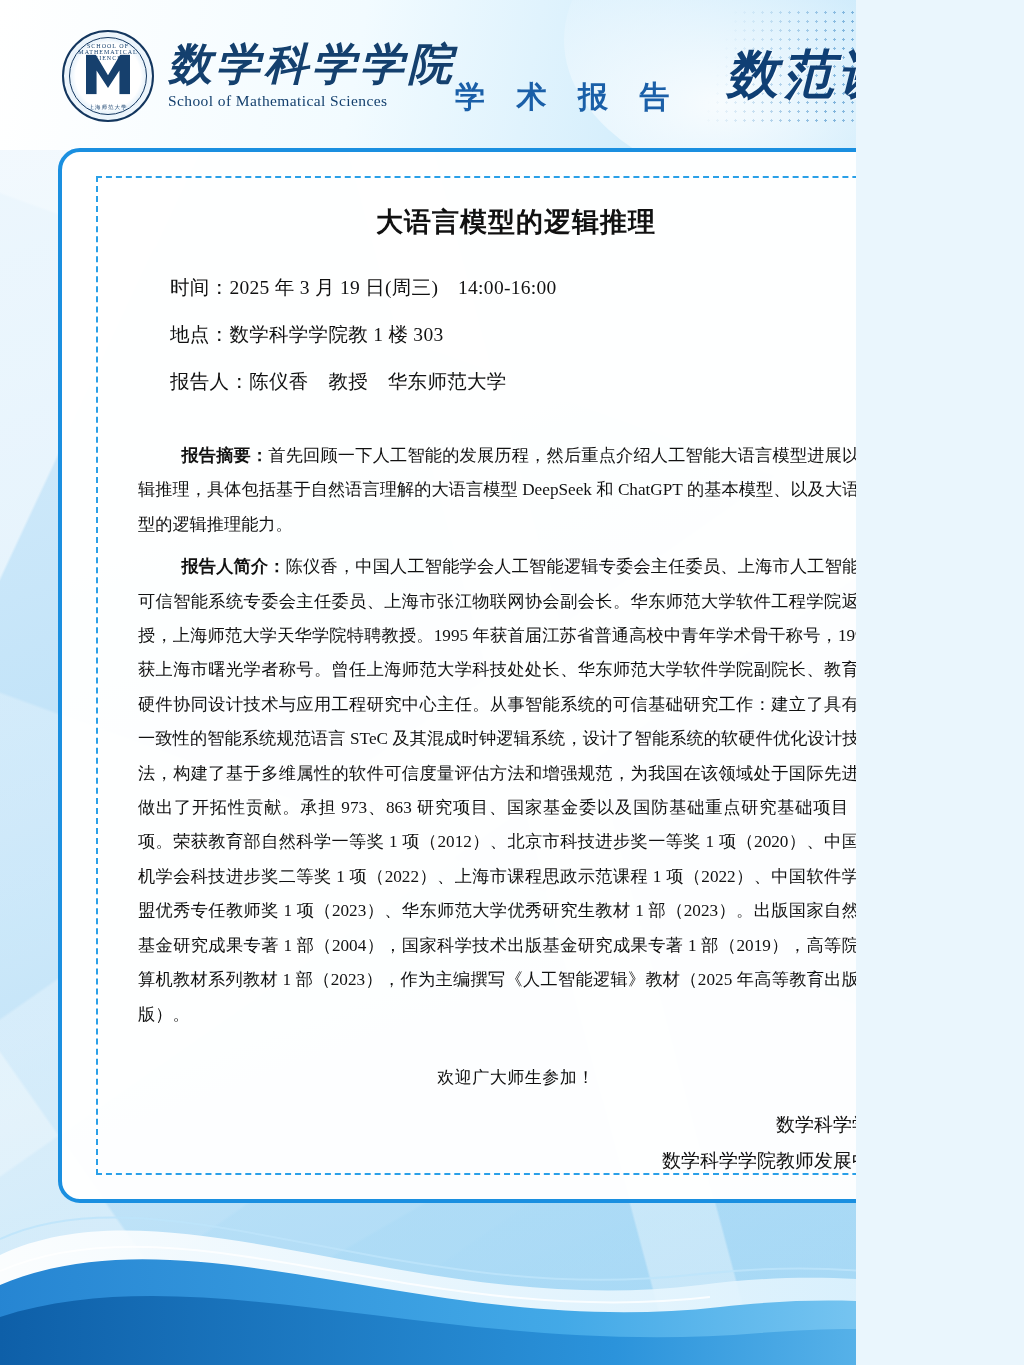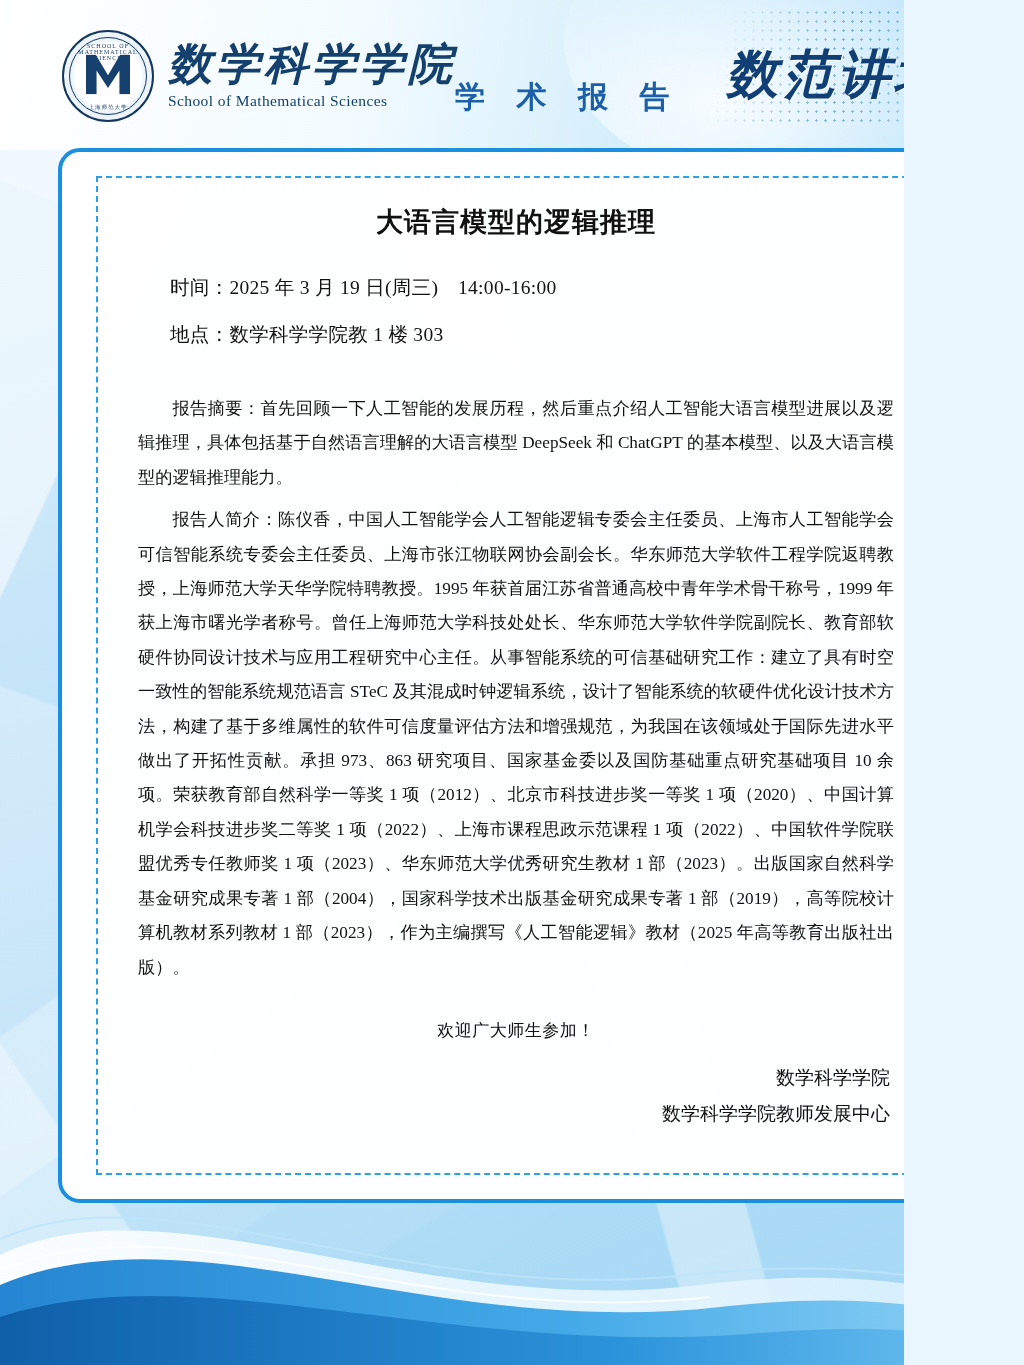--- a/index.html
+++ b/index.html
@@ -12,21 +12,20 @@
     font-family: "Liberation Serif", "DejaVu Serif", serif;
     background: #eaf6fd;
     overflow: hidden;
   }
   .poster {
     position: relative;
     width: 856px;
     height: 1365px;
     overflow: hidden;
     background: linear-gradient(160deg, #d9eefb 0%, #cfe9fa 25%, #bfe2f8 50%, #a8d8f5 75%, #8ccdf2 100%);
-    padding-left: 48px;
   }
   
   .bg-facets {
     position: absolute;
     inset: 0;
     background:
       linear-gradient(115deg, rgba(255,255,255,0.55) 0 18%, rgba(255,255,255,0) 18.2% 100%),
       linear-gradient(55deg, rgba(255,255,255,0.35) 0 12%, rgba(255,255,255,0) 12.2% 100%),
       linear-gradient(200deg, rgba(255,255,255,0.30) 0 30%, rgba(255,255,255,0) 30.2% 100%),
       linear-gradient(330deg, rgba(160,214,245,0.45) 0 22%, rgba(255,255,255,0) 22.2% 100%),
@@ -187,21 +186,21 @@
   }
   .para {
     font-size: 17.2px;
     line-height: 2.0;
     color: #111;
     text-align: justify;
     text-justify: inter-ideograph;
     text-indent: 2em;
     margin: 0 0 8px 0;
   }
-  .para b { font-weight: normal; }
+  .para b { font-weight: bold; margin-left: 9px; }
   .para.bio { margin-top: 6px; }
   .welcome {
     text-align: center;
     font-size: 17px;
     color: #111;
     margin-top: 34px;
     letter-spacing: 0.5px;
   }
   .signature {
     text-align: right;
@@ -248,20 +247,21 @@
   </div>
 
   <div class="panel-outer">
     <div class="panel-dashed"></div>
 
     <div class="content">
       <div class="talk-title">大语言模型的逻辑推理</div>
 
       <div class="meta-line">时间：2025 年 3 月 19 日(周三)　14:00-16:00</div>
       <div class="meta-line">地点：数学科学学院教 1 楼 303</div>
+      <div class="meta-line">报告人：陈仪香　教授　华东师范大学</div>
 
       <div class="abstract-block">
         <p class="para"><b>报告摘要：</b><span>首先回顾一下人工智能的发展历程，然后重点介绍人工智能大语言模型进展以及逻辑推理，具体包括基于自然语言理解的大语言模型 DeepSeek 和 ChatGPT 的基本模型、以及大语言模型的逻辑推理能力。</span></p>
         <p class="para bio"><b>报告人简介：</b><span>陈仪香，中国人工智能学会人工智能逻辑专委会主任委员、上海市人工智能学会可信智能系统专委会主任委员、上海市张江物联网协会副会长。华东师范大学软件工程学院返聘教授，上海师范大学天华学院特聘教授。1995 年获首届江苏省普通高校中青年学术骨干称号，1999 年获上海市曙光学者称号。曾任上海师范大学科技处处长、华东师范大学软件学院副院长、教育部软硬件协同设计技术与应用工程研究中心主任。从事智能系统的可信基础研究工作：建立了具有时空一致性的智能系统规范语言 STeC 及其混成时钟逻辑系统，设计了智能系统的软硬件优化设计技术方法，构建了基于多维属性的软件可信度量评估方法和增强规范，为我国在该领域处于国际先进水平做出了开拓性贡献。承担 973、863 研究项目、国家基金委以及国防基础重点研究基础项目 10 余项。荣获教育部自然科学一等奖 1 项（2012）、北京市科技进步奖一等奖 1 项（2020）、中国计算机学会科技进步奖二等奖 1 项（2022）、上海市课程思政示范课程 1 项（2022）、中国软件学院联盟优秀专任教师奖 1 项（2023）、华东师范大学优秀研究生教材 1 部（2023）。出版国家自然科学基金研究成果专著 1 部（2004），国家科学技术出版基金研究成果专著 1 部（2019），高等院校计算机教材系列教材 1 部（2023），作为主编撰写《人工智能逻辑》教材（2025 年高等教育出版社出版）。</span></p>
       </div>
 
       <div class="welcome">欢迎广大师生参加！</div>
 
       <div class="signature">
         <div>数学科学学院</div>

